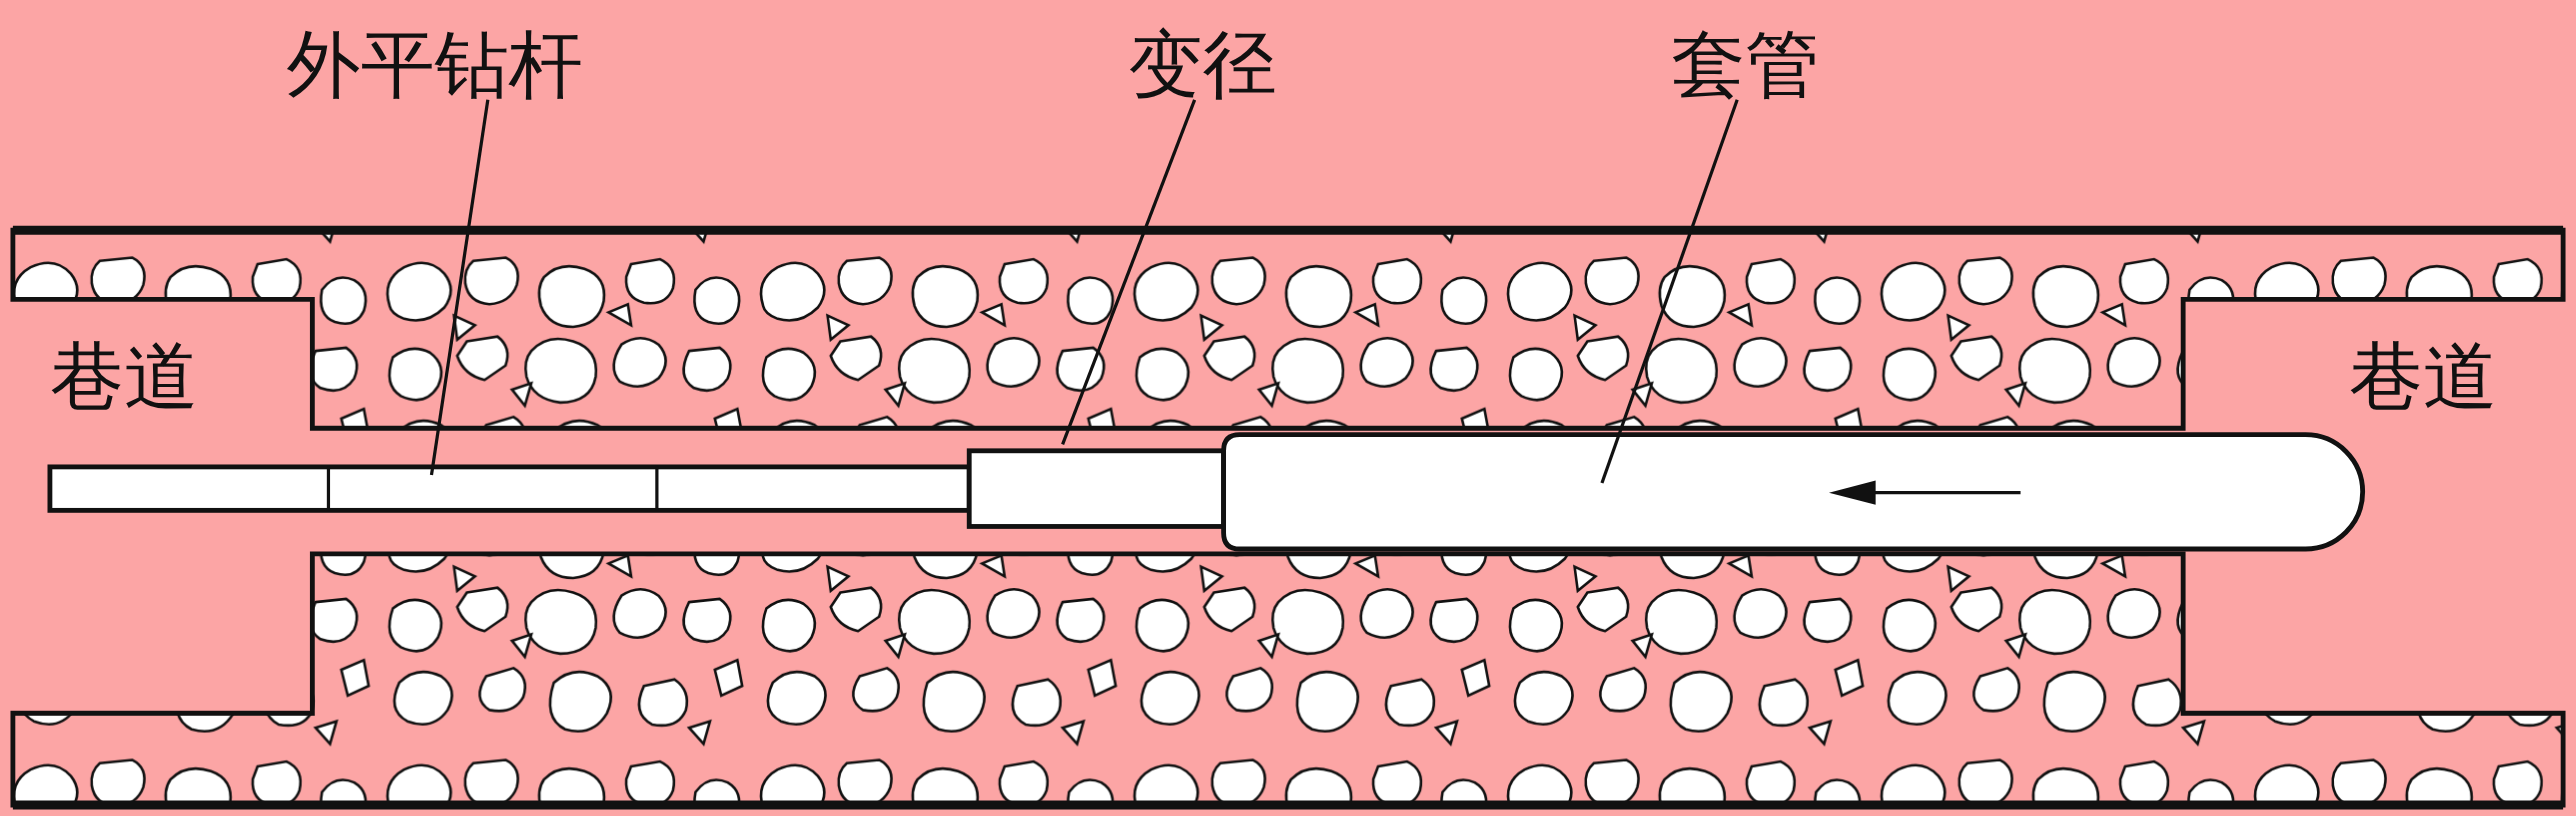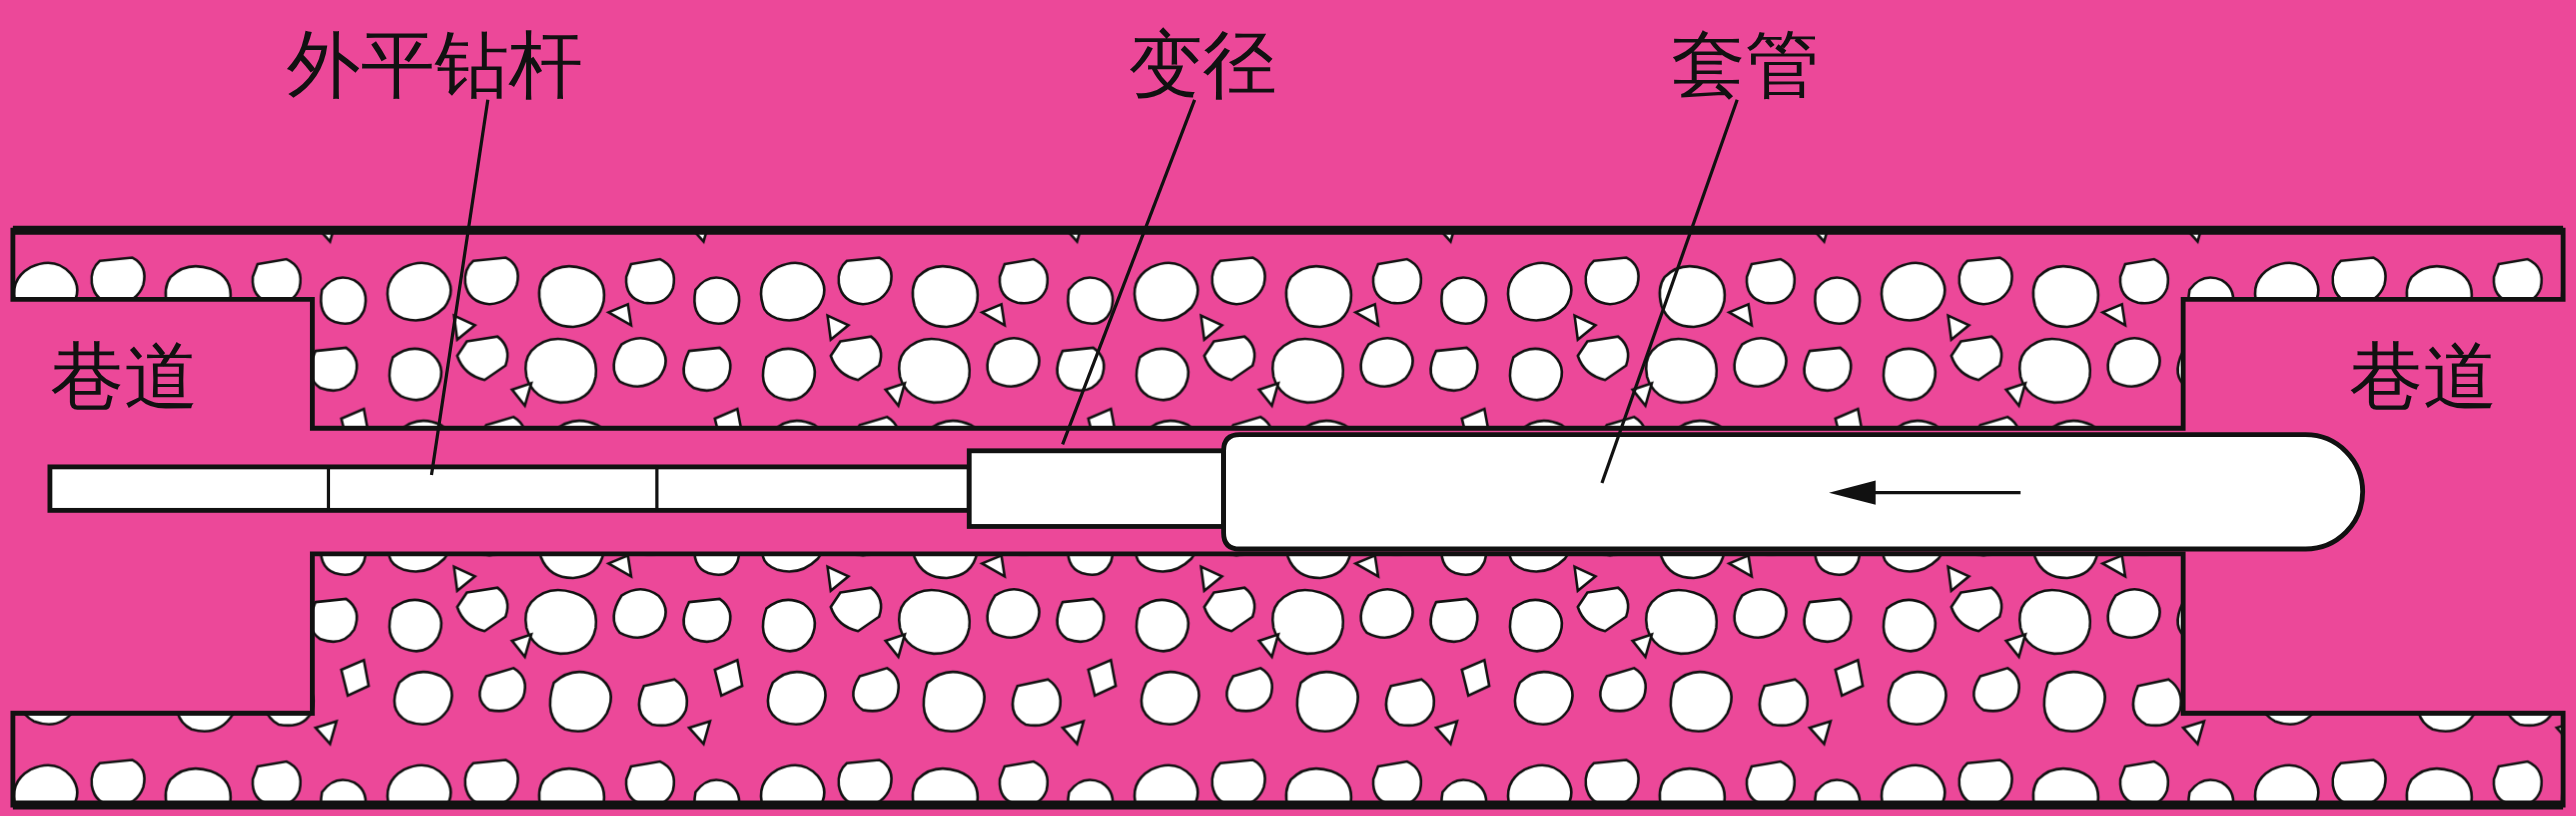--- a/index.html
+++ b/index.html
@@ -1,16 +1,16 @@
 <!DOCTYPE html>
 <html style="font-size:13px"><head>
 <meta charset="utf-8">
 <style>
   html,body{margin:0;padding:0;background:#ffffff;}
-  .diagram-wrap{width:100vw;background:#ec4899;}
+  .diagram-wrap{width:100vw;background:#fca5a5;}
   svg{display:block;width:100%;height:auto;}
   .label-text{
     font-family:"Liberation Serif","DejaVu Serif",serif;
     font-size:46px;
     fill:#111111;
   }
   .stone{fill:#ffffff;stroke:#111111;stroke-width:1.6;}
   .band{fill:url(#rockPattern);stroke:#111111;stroke-width:3;}
   .outer-line{stroke:#111111;stroke-width:5.5;}
   .component{fill:#ffffff;stroke:#111111;stroke-width:3;}

